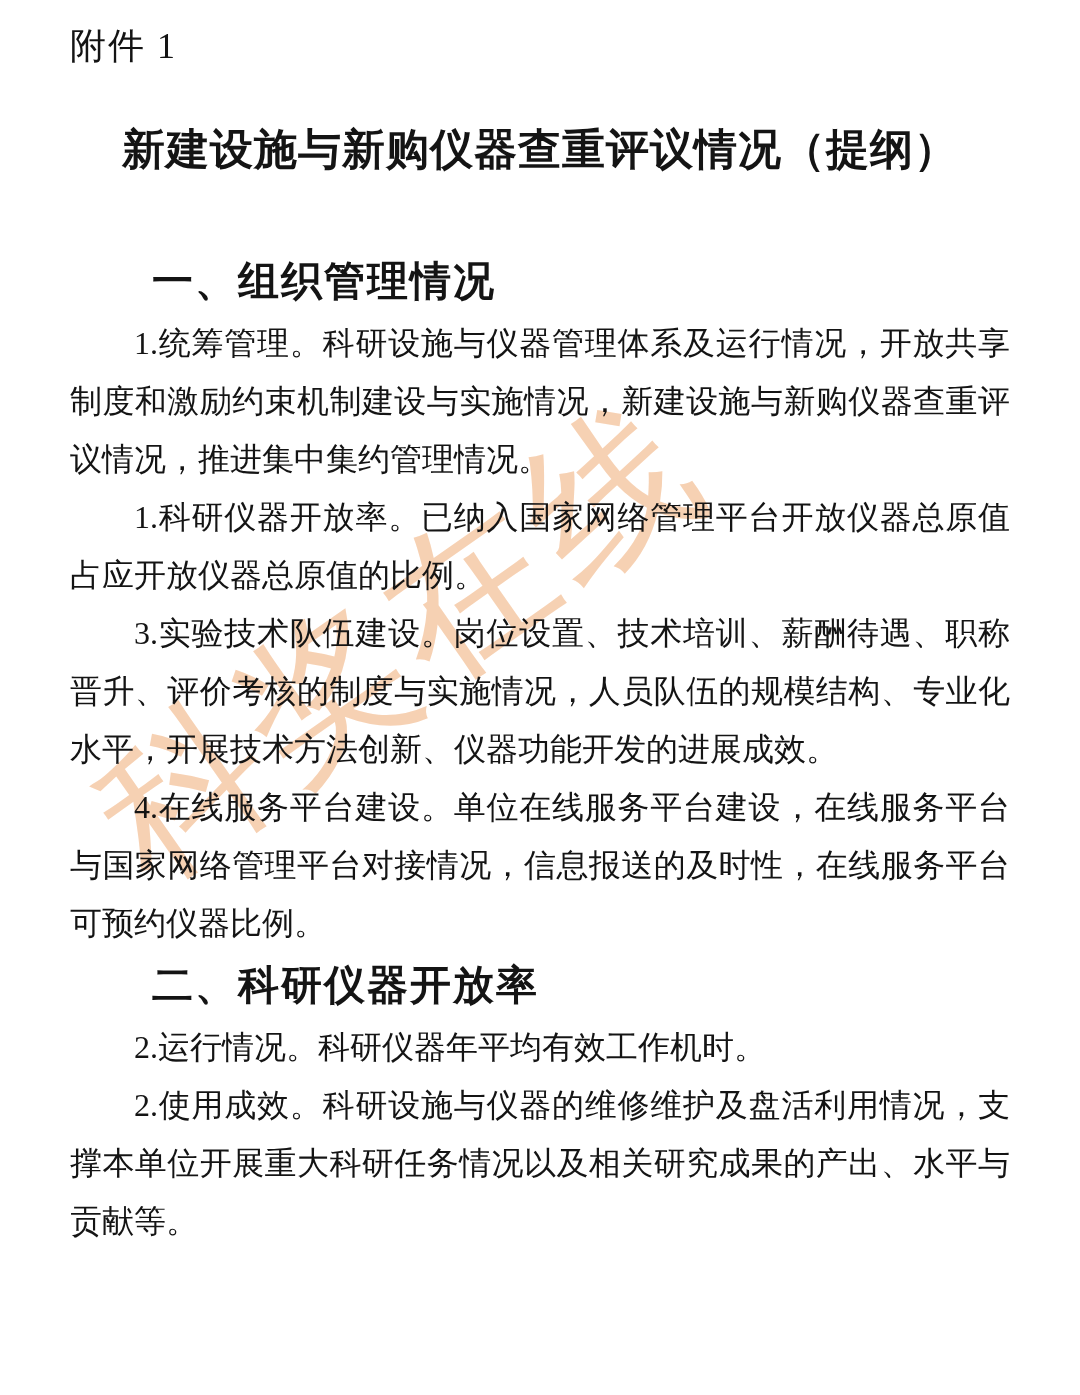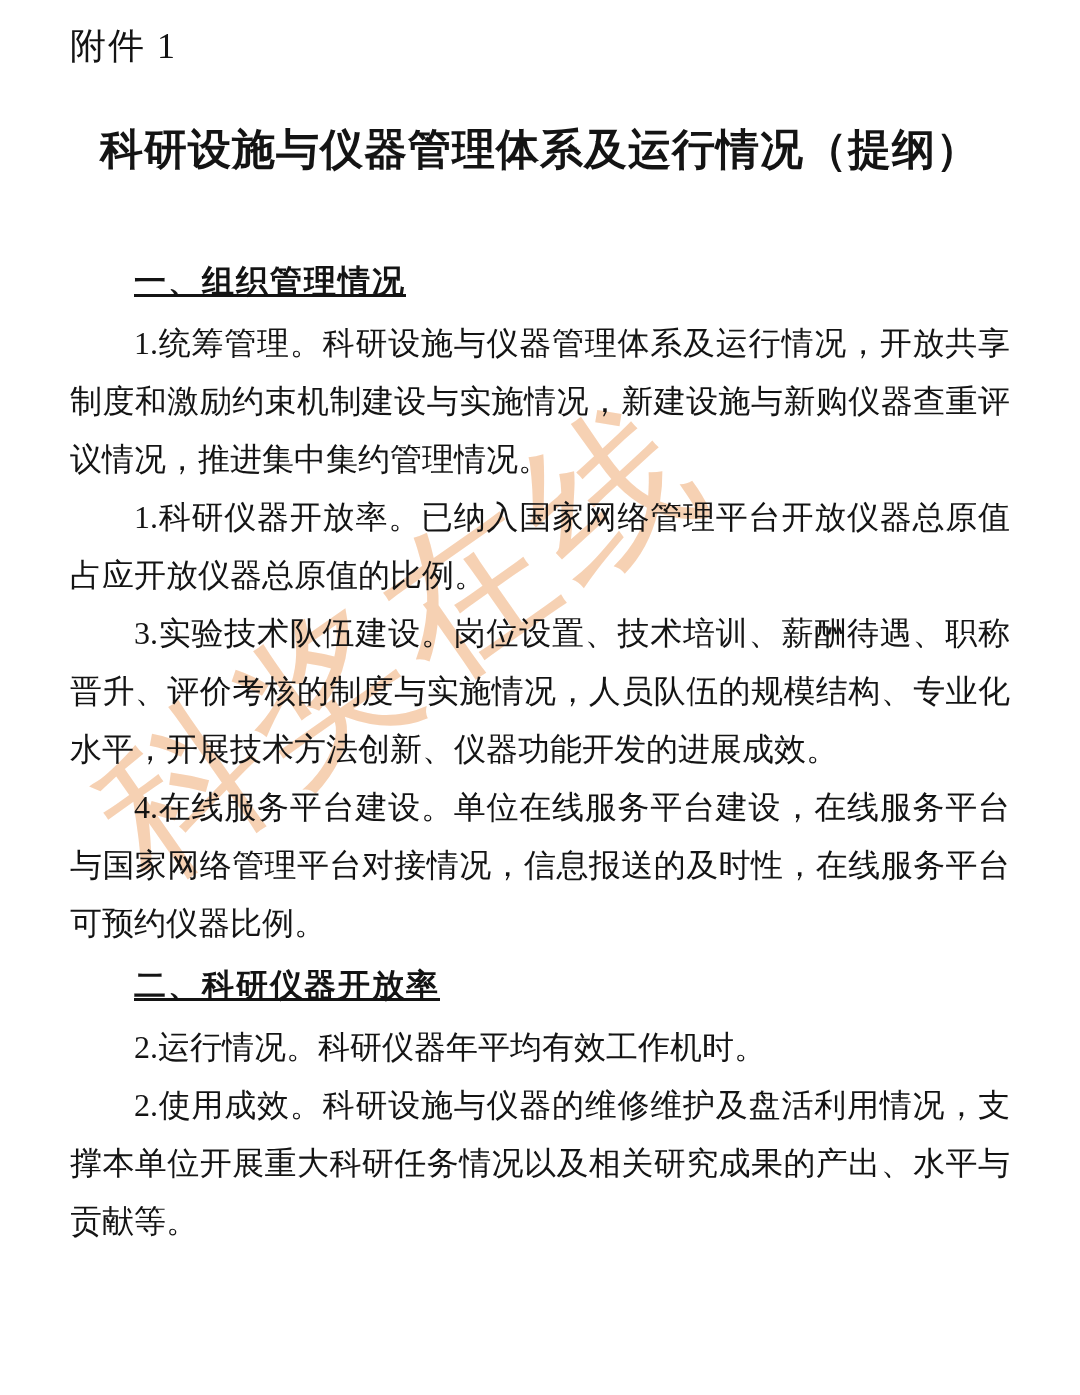--- a/index.html
+++ b/index.html
@@ -42,46 +42,45 @@
     text-align: center;
     font-size: 43px;
     font-weight: bold;
     letter-spacing: 1px;
     line-height: 1.25;
   }
   .section-heading {
     margin: 0;
     font-family: "Liberation Sans", sans-serif;
     font-weight: bold;
-    font-size: 32px;
+    font-size: 41px;
     line-height: 66px;
     text-indent: 2em;
     letter-spacing: 2px;
-    text-decoration: underline;
   }
   .first-section { margin-top: 72px; }
   .para {
     margin: 0;
     font-size: 32px;
     line-height: 58px;
     text-indent: 2em;
     text-align: justify;
     letter-spacing: 0px;
   }
 </style>
 </head>
 <body>
 
 <div class="watermark">科奖在线</div>
 
 <div class="page">
 
   <div class="attachment">附件 1</div>
 
-  <h1 class="title">科研设施与仪器管理体系及运行情况（提纲）</h1>
+  <h1 class="title">新建设施与新购仪器查重评议情况（提纲）</h1>
 
   <div>
     <h2 class="section-heading first-section">一、组织管理情况</h2>
     <p class="para">1.统筹管理。科研设施与仪器管理体系及运行情况，开放共享制度和激励约束机制建设与实施情况，新建设施与新购仪器查重评议情况，推进集中集约管理情况。</p>
     <p class="para">1.科研仪器开放率。已纳入国家网络管理平台开放仪器总原值占应开放仪器总原值的比例。</p>
     <p class="para">3.实验技术队伍建设。岗位设置、技术培训、薪酬待遇、职称晋升、评价考核的制度与实施情况，人员队伍的规模结构、专业化水平，开展技术方法创新、仪器功能开发的进展成效。</p>
     <p class="para">4.在线服务平台建设。单位在线服务平台建设，在线服务平台与国家网络管理平台对接情况，信息报送的及时性，在线服务平台可预约仪器比例。</p>
   </div>
 
   <div>

